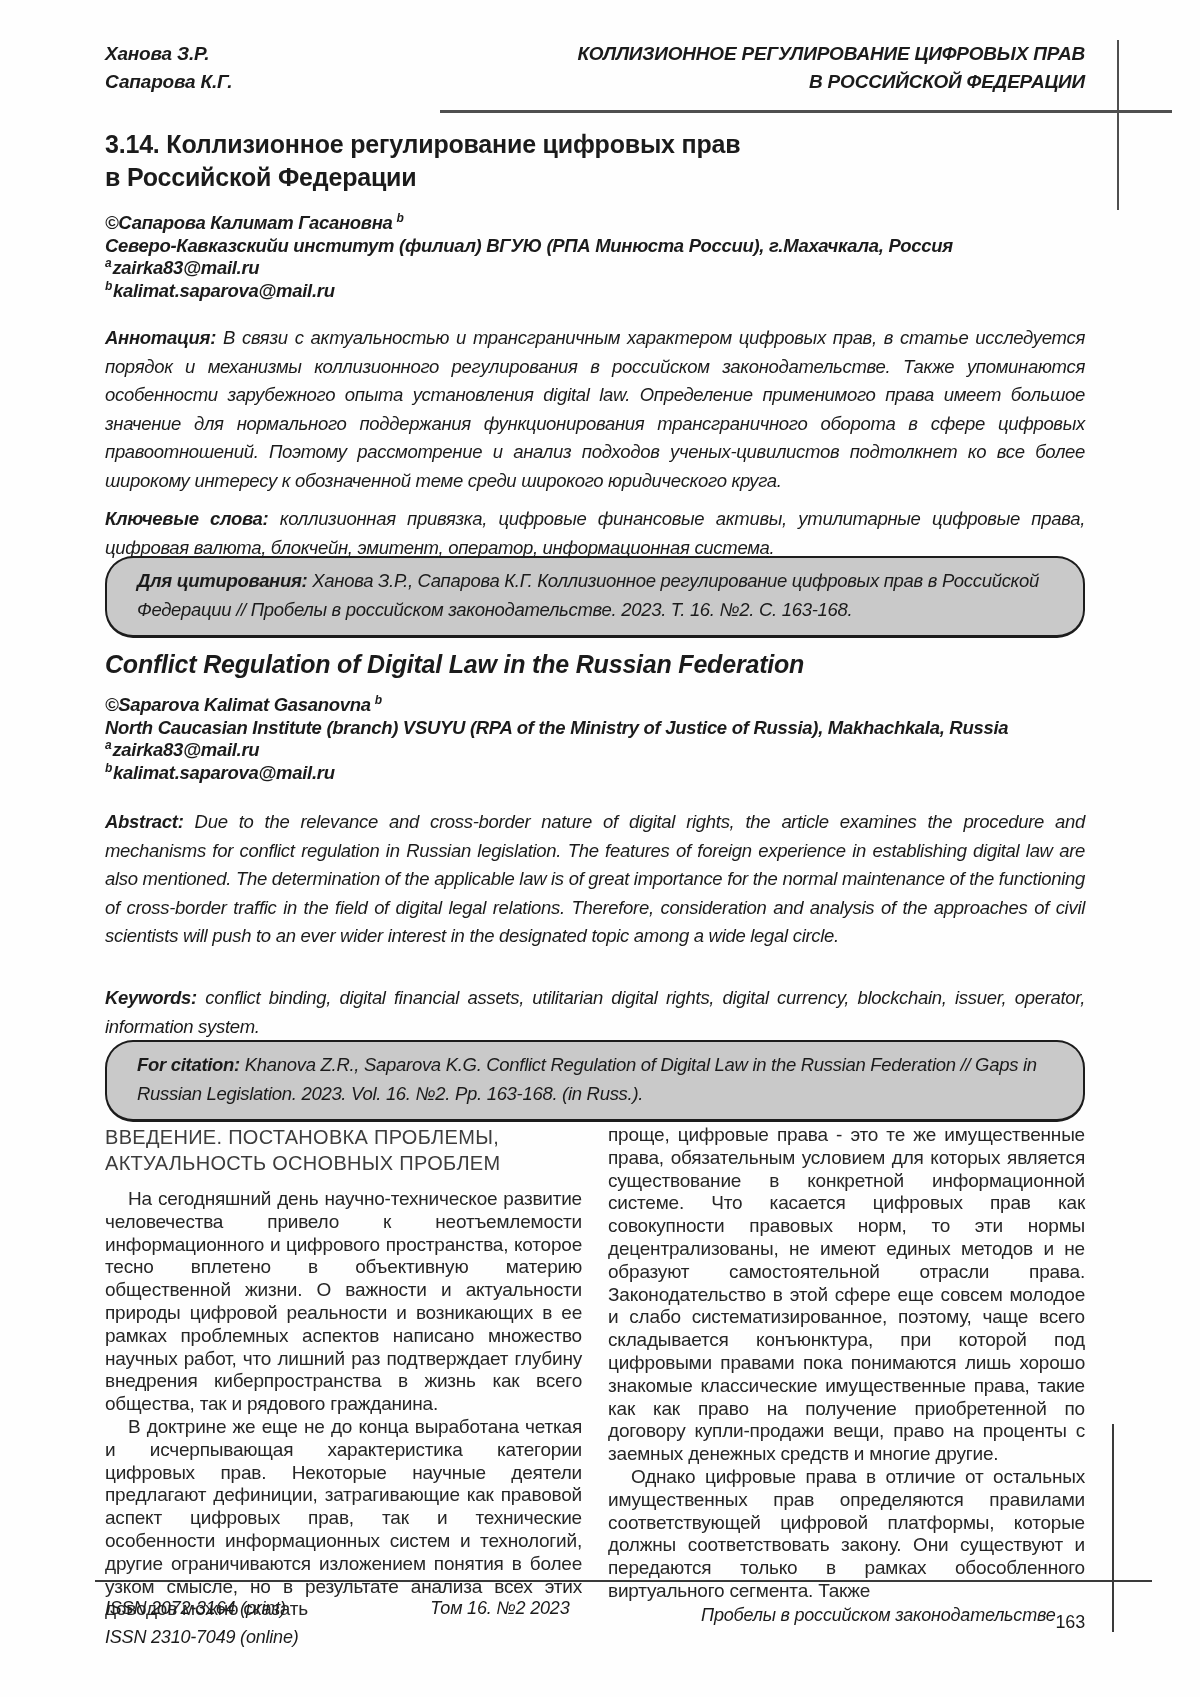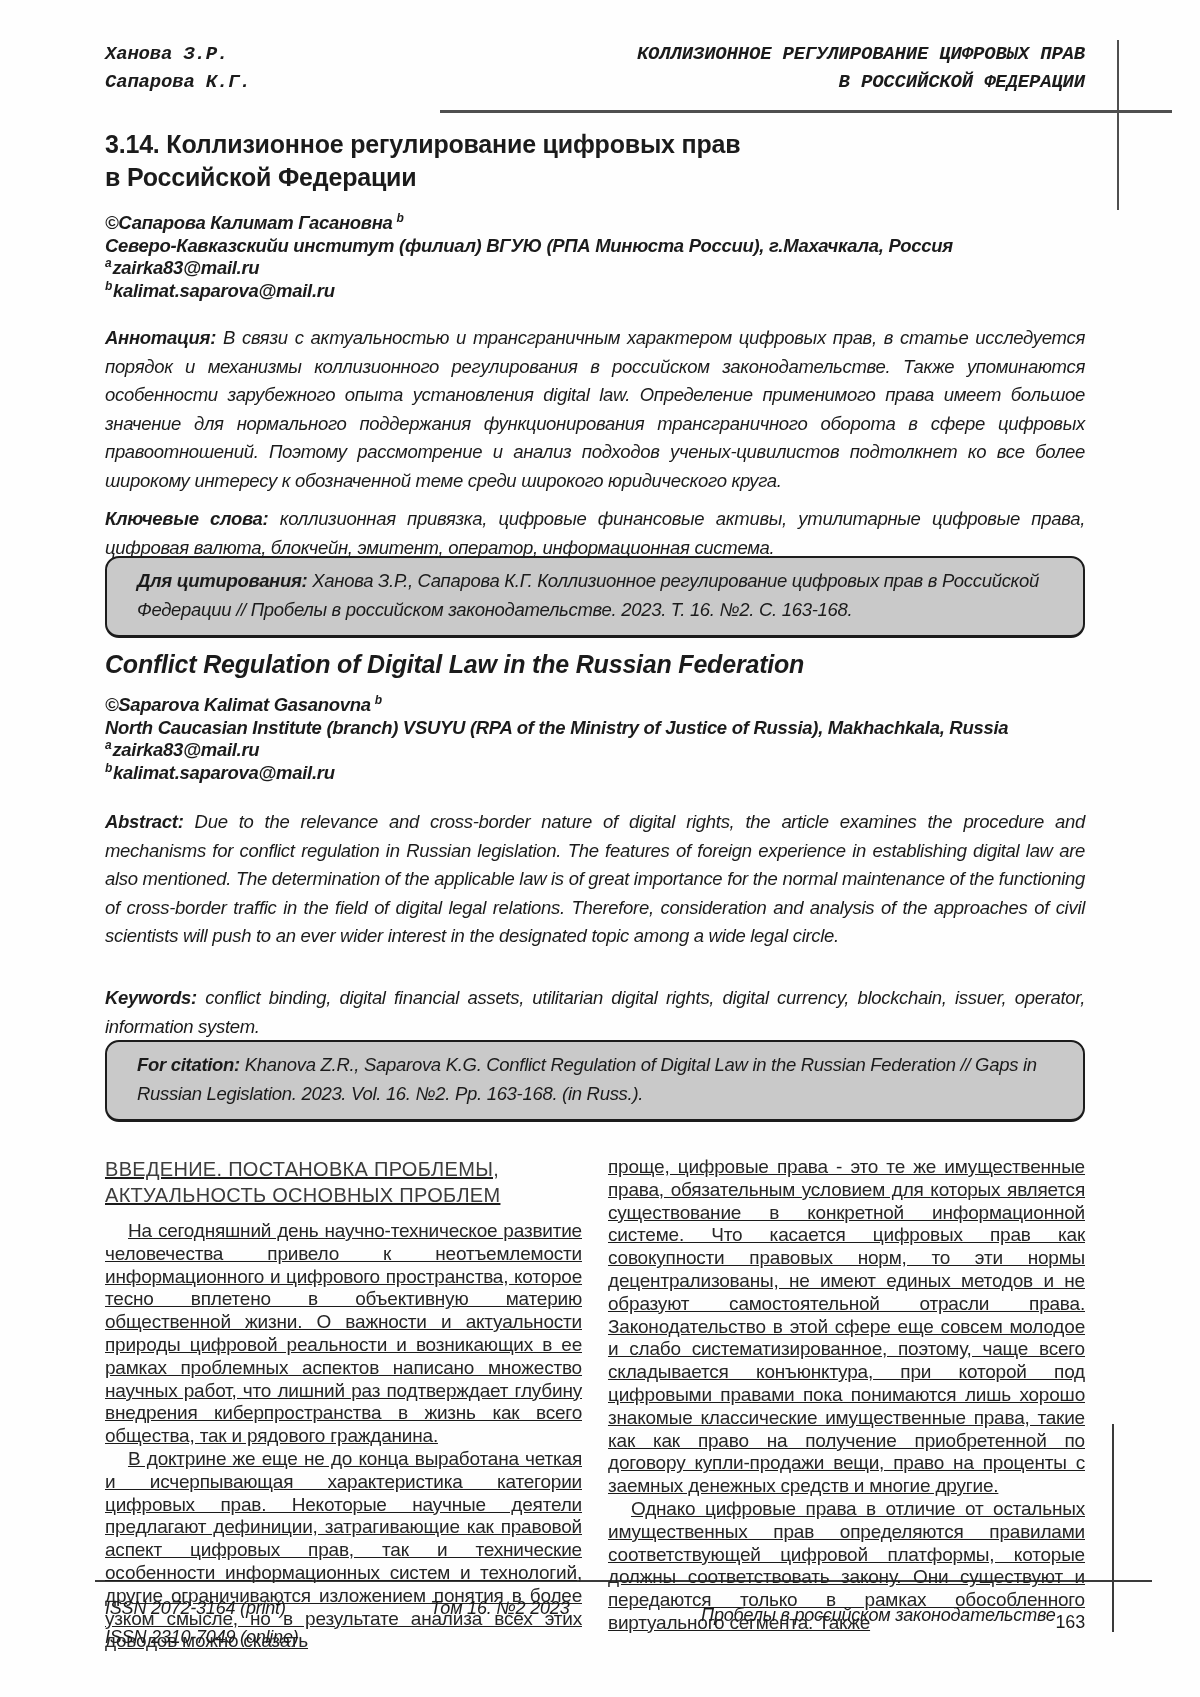--- a/index.html
+++ b/index.html
@@ -6,21 +6,21 @@
   .page {
     position:relative; width:1200px; height:1697px; background:#fefefe;
     font-family:"Liberation Sans","DejaVu Sans",sans-serif; color:#1b1b1b;
     overflow:hidden; margin:0 auto;
   }
   .blk { position:absolute; left:105px; width:980px; margin:0; box-sizing:border-box; }
   .block { display:block; }
 
   
   .hdr { top:40px; display:flex; justify-content:space-between;
-         font-weight:bold; font-style:italic; font-size:19px; line-height:28px; letter-spacing:-0.2px;font-family:Liberation Mono, monospace; }
+         font-weight:bold; font-style:italic; font-size:19px; line-height:28px; letter-spacing:-0.2px; }
   .hdr-right { text-align:right; }
 
   
   .rule-top    { position:absolute; left:440px;  top:110px;  width:732px;  height:3px; background:#4f4f4f; }
   .vline-top   { position:absolute; left:1117px; top:40px;   width:2px;  height:170px; background:#4f4f4f; }
   .rule-bottom { position:absolute; left:95px;   top:1580px; width:1057px; height:2px; background:#3a3a3a; }
   .vline-bottom{ position:absolute; left:1112px; top:1424px; width:2px;  height:208px; background:#3a3a3a; }
 
   .title-ru { top:128px; font-size:25px; line-height:33px; font-weight:bold; letter-spacing:-0.2px; }
 
@@ -30,32 +30,32 @@
   sup.mark { font-size:12px; line-height:0; }
   .a-line .name + .mark { margin-left:4px; }
   .a-line .mark + .email { margin-left:1px; }
 
   .meta-par { font-style:italic; font-size:18.5px; line-height:28.5px; text-align:justify; letter-spacing:-0.3px; }
   .lead { font-weight:bold; }
   .abstract-ru { top:324px; }
   .keywords-ru { top:505px; }
 
   .cite-box { background:#c9c9c9; border:2px solid #1c1c1c; border-bottom-width:3px;
-              border-radius:14px; padding:9px 26px 11px 30px; }
+              border-radius:28px; padding:9px 26px 11px 30px; }
   .cite-box p { margin:0; font-style:italic; font-size:18.5px; line-height:28.5px;
                 letter-spacing:-0.3px; text-align:left; }
   .cite-ru { top:556px; }
   .cite-en { top:1040px; }
 
   .title-en { top:648px; font-size:25px; line-height:33px; font-weight:bold; font-style:italic; letter-spacing:-0.2px; }
   .abstract-en { top:808px; }
   .keywords-en { top:984px; }
 
   
-  .cols { top:1156px; display:flex; gap:26px;text-decoration:underline; }
+  .cols { top:1124px; display:flex; gap:26px; }
   .col { width:477px; font-size:19px; line-height:22.8px; text-align:justify;
          letter-spacing:-0.2px; color:#262626; }
   .sec-h { margin:0 0 12px 0; font-size:20px; font-weight:normal; line-height:26px;
            color:#3d3d3d; letter-spacing:0.3px; }
   .bp { margin:0; }
   .indent { text-indent:23px; }
 
   
   .footer { top:1594px; font-style:italic; font-size:18px; line-height:29px;
             display:flex; justify-content:space-between; align-items:flex-start;

